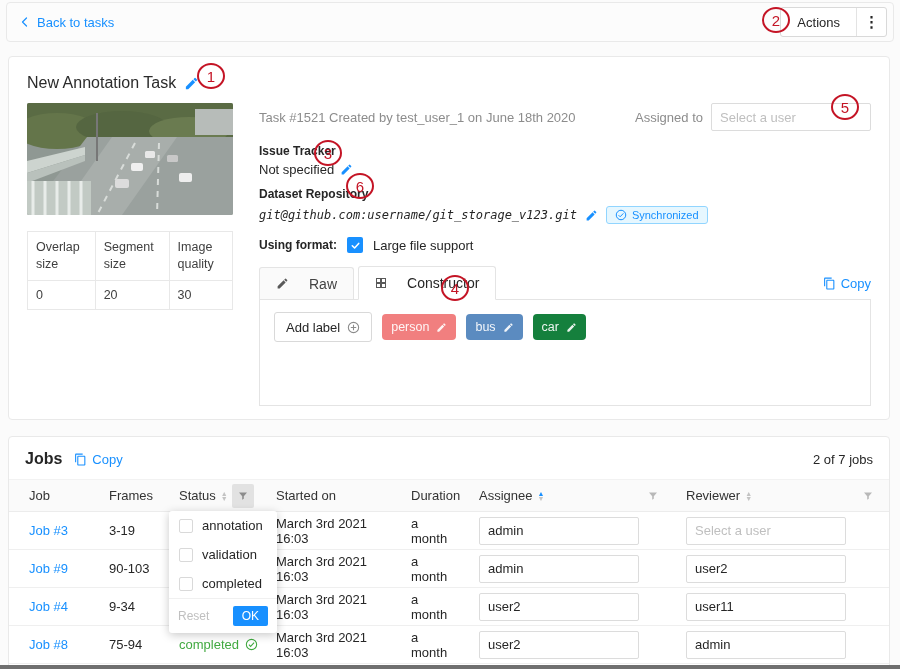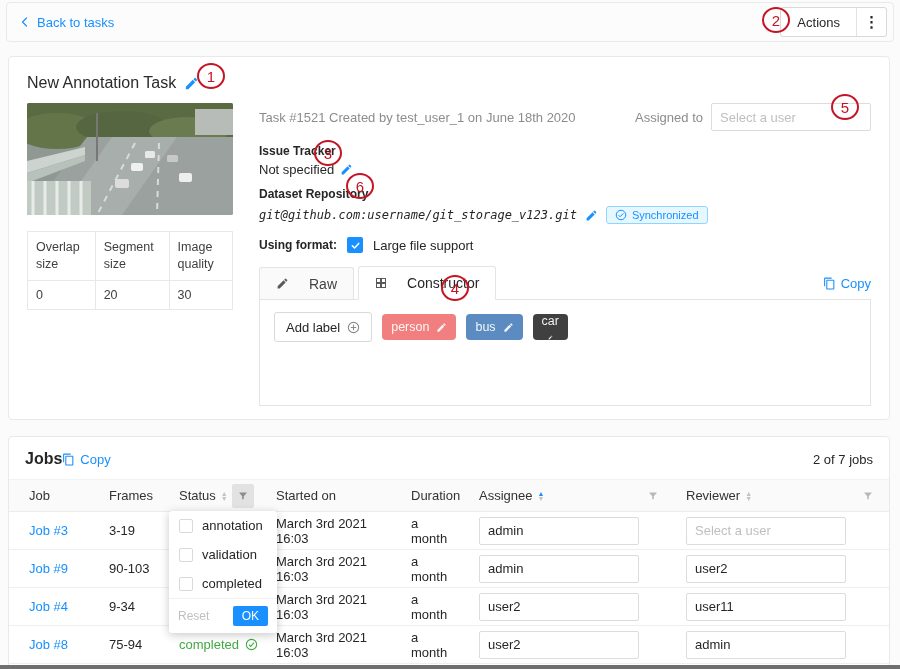--- a/index.html
+++ b/index.html
@@ -55,21 +55,21 @@
   .tabs-bar { margin-top:13px; display:flex; align-items:flex-end; border-bottom:1px solid #e4e4e4; height:34px; }
   .tab { display:inline-flex; align-items:center; gap:20px; height:32px; padding:0 16px; border:1px solid #e4e4e4; border-bottom:none; border-radius:3px 3px 0 0; background:#fafafa; font-size:14px; color:#434343; margin-right:4px; cursor:pointer; }
   .tab.active { background:#fff; color:#262626; margin-bottom:-1px; height:34px; border-bottom:1px solid #fff; }
   .copy-link { margin-left:auto; display:inline-flex; align-items:center; gap:5px; color:#1890ff; font-size:13px; margin-bottom:8px; cursor:pointer; }
   .tab-content { border:1px solid #e4e4e4; border-top:none; height:106px; padding:12px 14px; display:flex; align-items:flex-start; gap:10px; background:#fff; }
   .add-label-btn { display:inline-flex; align-items:center; gap:7px; border:1px solid #d9d9d9; border-radius:3px; background:#fff; height:30px; padding:0 11px; font-size:13px; color:#262626; cursor:pointer; }
   .label-tag { display:inline-flex; align-items:center; gap:7px; height:26px; padding:0 9px; border-radius:4px; color:rgba(255,255,255,0.92); font-size:12.5px; margin-top:2px; cursor:pointer; }
 
   
   .jobs-head { display:flex; align-items:center; padding:13px 16px 11px 16px; }
-  .jobs-title { font-size:16px; font-weight:bold; color:#262626; }
+  .jobs-title { font-size:16px; font-weight:bold; color:#262626; margin-right:12px; }
   .jobs-count { margin-left:auto; font-size:13px; color:#262626; }
   .jobs-table { width:100%; border-collapse:collapse; table-layout:fixed; font-size:13px; }
   .jobs-table th { background:#fafafa; border-bottom:1px solid #ececec; border-top:1px solid #f2f2f2; font-weight:400; color:#333; height:32px; padding:0 10px 0 12px; text-align:left; }
   .jobs-table th:first-child, .jobs-table td:first-child { padding-left:20px; }
   .jobs-table td { border-bottom:1px solid #efefef; height:38px; padding:0 10px 0 12px; color:#262626; }
   .th-flex { display:flex; align-items:center; }
   .sorter { display:inline-flex; flex-direction:column; margin-left:5px; line-height:5px; }
   .sorter span { font-size:7px; color:#c3c3c3; }
   .sorter .active { color:#1890ff; }
   .funnel-box { margin-left:auto; display:flex; align-items:center; justify-content:center; width:22px; height:24px; color:#b8b8b8; cursor:pointer; border-radius:2px; }
@@ -277,21 +277,21 @@
             <svg class="icon" width="11" height="11" style="color:rgba(255,255,255,0.9)">
                 <use href="#i-pencil"></use>
               </svg>
           </span>
           <span class="label-tag" style="background: rgb(91, 139, 192);">
             <span>bus</span>
             <svg class="icon" width="11" height="11" style="color:rgba(255,255,255,0.9)">
                 <use href="#i-pencil"></use>
               </svg>
           </span>
-          <span class="label-tag" style="background: #404040; flex-direction: column;">
+          <span class="label-tag" style="background: #15803d;">
             <span>car</span>
             <svg class="icon" width="11" height="11" style="color:rgba(255,255,255,0.9)">
                 <use href="#i-pencil"></use>
               </svg>
           </span>
         </div>
       </div>
     </div>
   </div>
 

